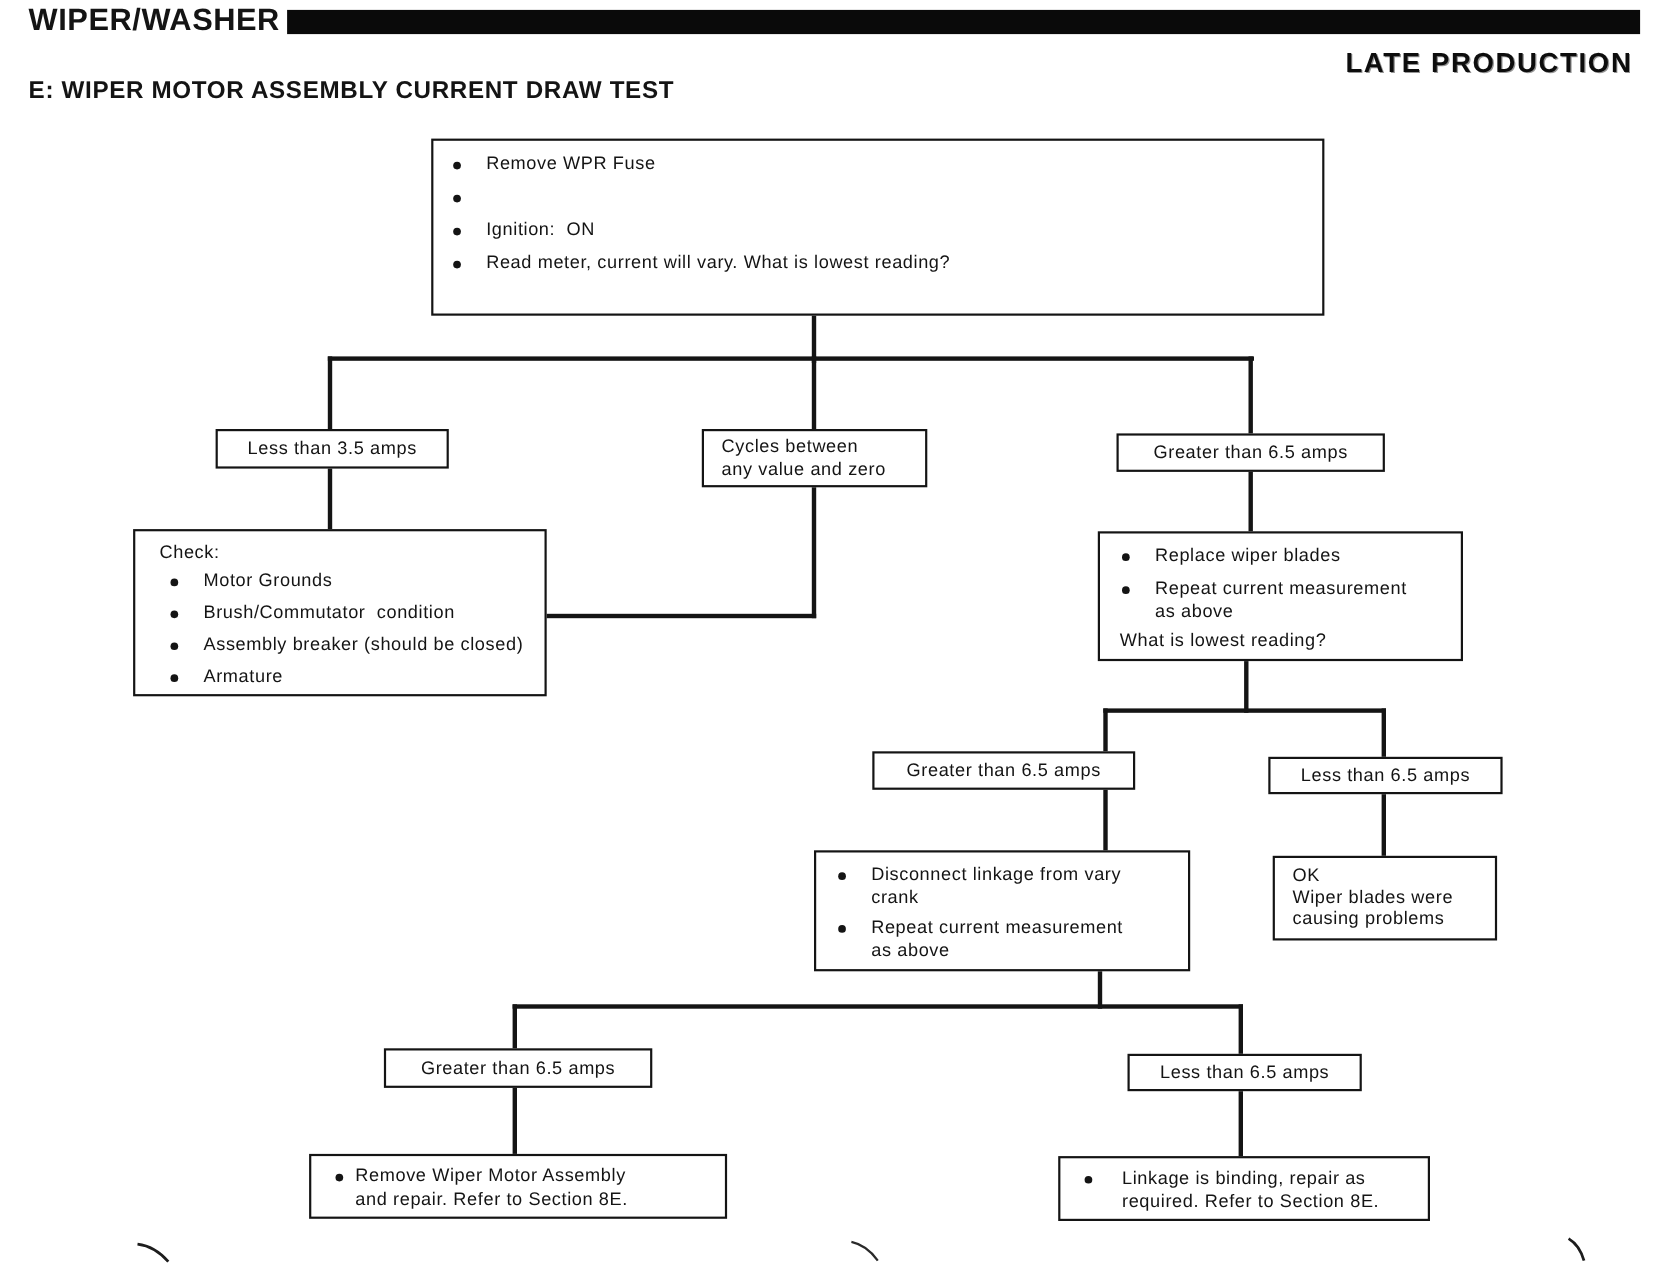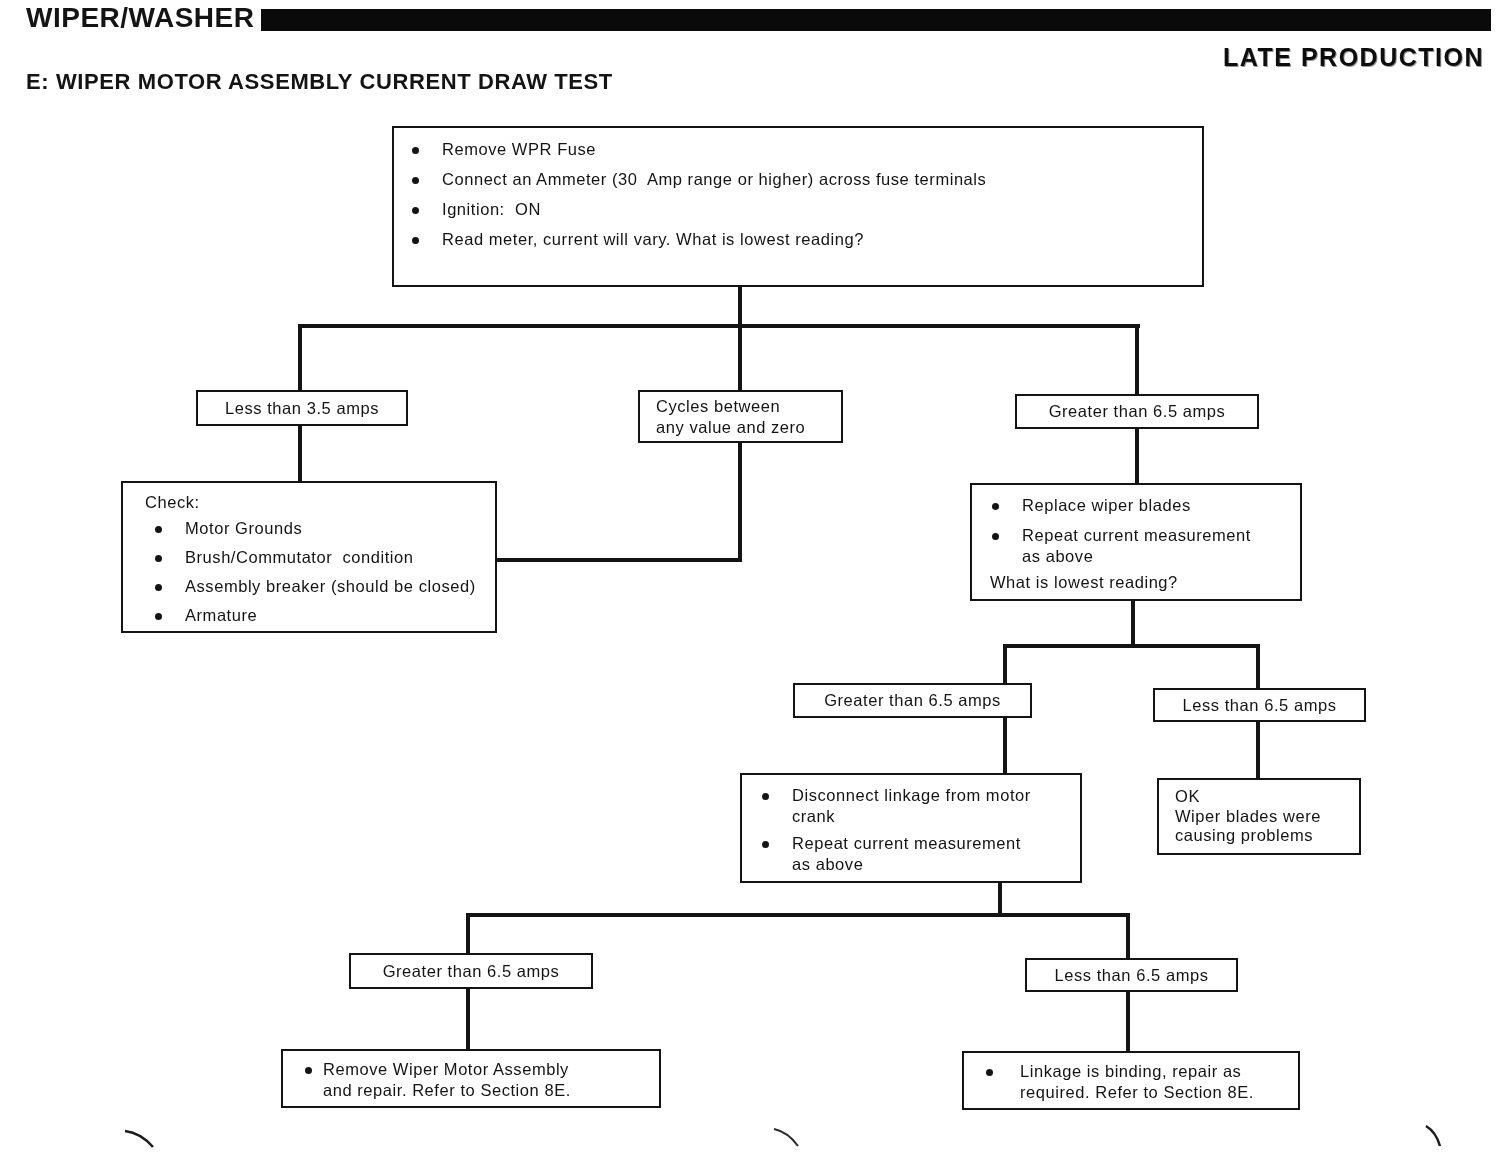--- a/index.html
+++ b/index.html
@@ -58,21 +58,20 @@
 <div class="ln" style="left:466px;top:985px;width:4px;height:68px"></div>
 <div class="ln" style="left:1126px;top:988px;width:4px;height:67px"></div>
 
 <div class="node" style="left:392px;top:126px;width:812px;height:161px;padding-top:11px;">
   <div class="brow" style="height:30px;">
     <span class="dot" style="margin-left:18px;"></span>
     <span class="btext" style="margin-left:23px;">Remove WPR Fuse</span>
   </div>
   <div class="brow" style="height:30px;">
     <span class="dot" style="margin-left:18px;"></span>
-    <span class="btext" style="margin-left:23px;">Connect an Ammeter (30  Amp range or higher) across fuse terminals</span>
   </div>
   <div class="brow" style="height:30px;">
     <span class="dot" style="margin-left:18px;"></span>
     <span class="btext" style="margin-left:23px;">Ignition:  ON</span>
   </div>
   <div class="brow" style="height:30px;">
     <span class="dot" style="margin-left:18px;"></span>
     <span class="btext" style="margin-left:23px;">Read meter, current will vary. What is lowest reading?</span>
   </div>
 </div>
@@ -103,21 +102,21 @@
   <div class="brow" style="height:29px;">
     <span class="dot" style="margin-left:32px;"></span>
     <span class="btext" style="margin-left:23px;">Assembly breaker (should be closed)</span>
   </div>
   <div class="brow" style="height:29px;">
     <span class="dot" style="margin-left:32px;"></span>
     <span class="btext" style="margin-left:23px;">Armature</span>
   </div>
 </div>
 
-<div class="node" style="left:970px;top:483px;width:332px;height:118px;padding-top:10px;">
+<div class="node" style="left:998px;top:483px;width:332px;height:118px;padding-top:10px;">
   <div class="brow" style="min-height:30px;">
     <span class="dot" style="margin-left:20px;"></span>
     <span class="btext" style="margin-left:23px;">Replace wiper blades</span>
   </div>
   <div class="brow" style="min-height:43px;">
     <span class="dot" style="margin-left:20px;"></span>
     <span class="btext" style="margin-left:23px;">Repeat current measurement
 as above</span>
   </div>
   <div class="btext" style="margin-left:18px;margin-top:4px;">What is lowest reading?</div>
@@ -127,21 +126,21 @@
   <span class="btext">Greater than 6.5 amps</span>
 </div>
 
 <div class="node label-node" style="left:1153px;top:688px;width:213px;height:34px;">
   <span class="btext">Less than 6.5 amps</span>
 </div>
 
 <div class="node" style="left:740px;top:773px;width:342px;height:110px;padding-top:10px;">
   <div class="brow" style="min-height:48px;">
     <span class="dot" style="margin-left:20px;"></span>
-    <span class="btext" style="margin-left:23px;">Disconnect linkage from motor
+    <span class="btext" style="margin-left:23px;">Disconnect linkage from vary
 crank</span>
   </div>
   <div class="brow" style="min-height:43px;">
     <span class="dot" style="margin-left:20px;"></span>
     <span class="btext" style="margin-left:23px;">Repeat current measurement
 as above</span>
   </div>
 </div>
 
 <div class="node ml-node" style="left:1157px;top:778px;width:204px;height:77px;padding-left:16px;line-height:19.5px;">

